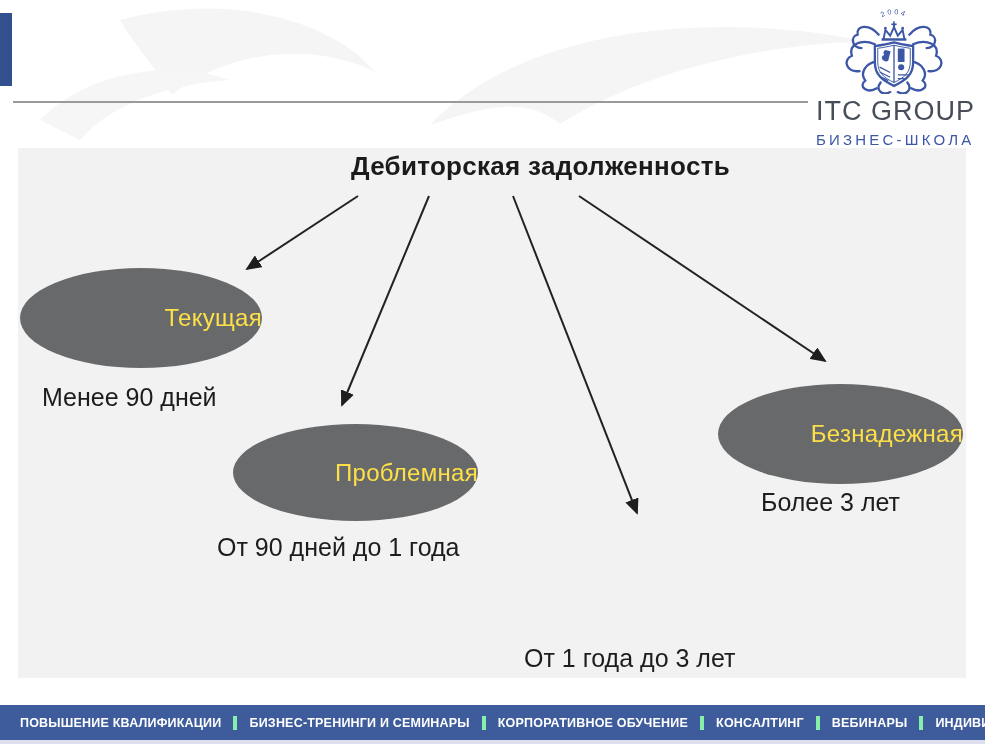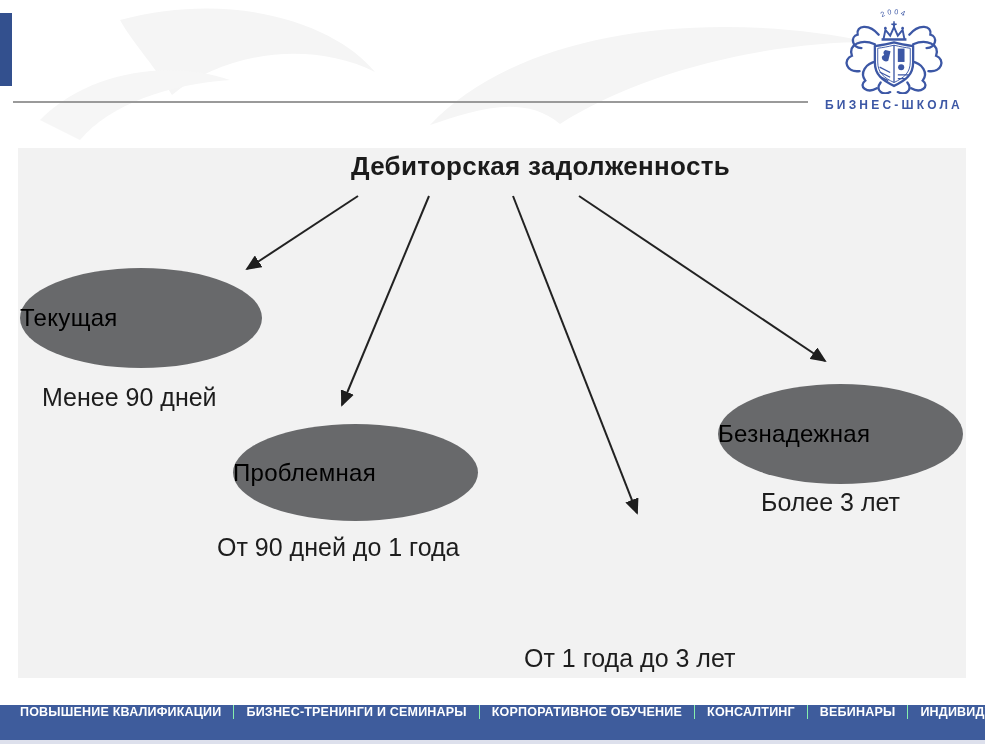--- a/index.html
+++ b/index.html
@@ -34,21 +34,21 @@
   }
   .crest { display: block; margin: 0 auto; }
   .logo-name {
     margin-top: 2px;
     font-size: 27px; letter-spacing: 1px;
     color: #474e59;
     white-space: nowrap;
   }
   .logo-sub {
     margin-top: 4px;
-    font-size: 12px; font-weight: bold; letter-spacing: 3.2px;
+    font-size: 15px; font-weight: normal; letter-spacing: 3.2px;
     color: #3c57a5;
     white-space: nowrap;
   }
 
   
   .panel {
     position: absolute; left: 18px; top: 148px;
     width: 948px; height: 530px;
     background: #f2f2f2; z-index: 1;
   }
@@ -59,54 +59,54 @@
     z-index: 3; letter-spacing: 0.3px;
   }
   .arrows {
     position: absolute; left: 0; top: 0; z-index: 2;
     pointer-events: none;
   }
   .node {
     position: absolute; z-index: 3;
     background: #68696b;
     border-radius: 50%;
-    display: flex; align-items: center; justify-content: flex-start;
-    color: #000000; font-size: 24px; letter-spacing: 0.3px;
+    display: flex; align-items: center; justify-content: flex-end;
+    color: #fde047; font-size: 24px; letter-spacing: 0.3px;
   }
   .node-1 { left: 20px;  top: 268px; width: 242px; height: 100px; }
   .node-2 { left: 233px; top: 424px; width: 245px; height: 97px; }
   .node-3 { left: 520px; top: 538px; width: 245px; height: 99px; }
   .node-4 { left: 718px; top: 384px; width: 245px; height: 100px; }
   .sub {
     position: absolute; z-index: 3;
     font-size: 25px; color: #1d1d1d; white-space: nowrap; text-align: center;
   }
   .sub-1 { left: 42px;  top: 383px; }
   .sub-2 { left: 217px; top: 533px; }
   .sub-3 { left: 524px; top: 644px; }
   .sub-4 { left: 761px; top: 488px; }
 
   
   .footer {
     position: absolute; left: 0; top: 705px;
     width: 985px; height: 35px;
     background: #3e5c9c;
-    display: flex; align-items: flex-start;
+    display: flex; align-items: center;
     justify-content: space-between;
     padding: 0 8px;
     z-index: 2;
   }
   .nav-item {
     display: flex; align-items: center;
     padding: 0 12px;
     color: #ffffff; font-size: 12.5px; font-weight: bold;
     letter-spacing: 0.2px; white-space: nowrap;
     cursor: pointer;
   }
-  .nav-item + .nav-item { border-left: 1px solid #86efac; }
+  .nav-item + .nav-item { border-left: 4px solid #86efac; }
   .footer-strip {
     position: absolute; left: 0; top: 740px;
     width: 985px; height: 4px;
     background: #dde0ec; z-index: 2;
   }
 </style>
 </head>
 <body>
 
 <div class="slide">
@@ -151,20 +151,21 @@
       <path d="M60 41 C66.5 42.6 71.5 43.4 77 44.2 L77 58.5 C77 69.8 70.5 75 60 80 C49.5 75 43 69.8 43 58.5 L43 44.2 C48.5 43.4 53.5 42.6 60 41 Z" fill="none" stroke="#3c57a5" stroke-width="1"></path>
       <g stroke="#3c57a5" stroke-width="1.4" fill="none">
         <path d="M60 41 V80"></path>
         <path d="M45 64 l11 5.5 M45 69 l11 5.5 M46 74 l8 4"></path>
         <path d="M64 72 h11 M64 76 h9"></path>
       </g>
       <rect x="64" y="44.5" width="7" height="14" fill="#3c57a5"></rect>
       <path d="M51 46 q-3.4 2 -1.2 5.2 q-4 1.2 -1.8 5 q3 3 6 1 l2.4 -9.8 Z" fill="#3c57a5"></path>
       <circle cx="67.5" cy="64" r="3.2" fill="#3c57a5"></circle>
     </svg>
+    <div class="logo-name">ITC GROUP</div>
     <div class="logo-sub">БИЗНЕС-ШКОЛА</div>
   </div>
 
   <div class="panel"></div>
 
   <div class="diagram-title">Дебиторская задолженность</div>
 
   <svg class="arrows" width="985" height="744" viewBox="0 0 985 744">
     <defs>
       <marker id="ah" markerWidth="8" markerHeight="7" refX="7" refY="3.5" orient="auto" markerUnits="strokeWidth">

